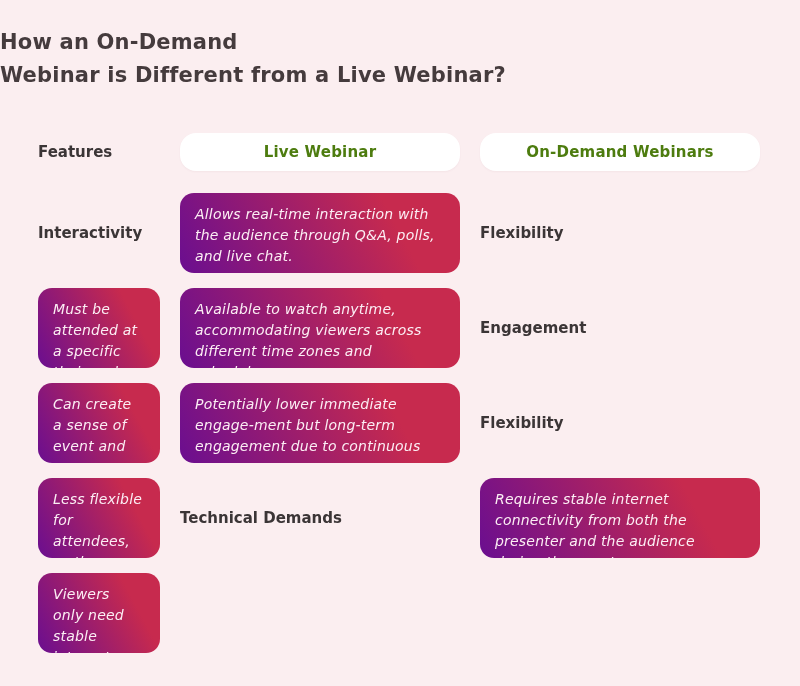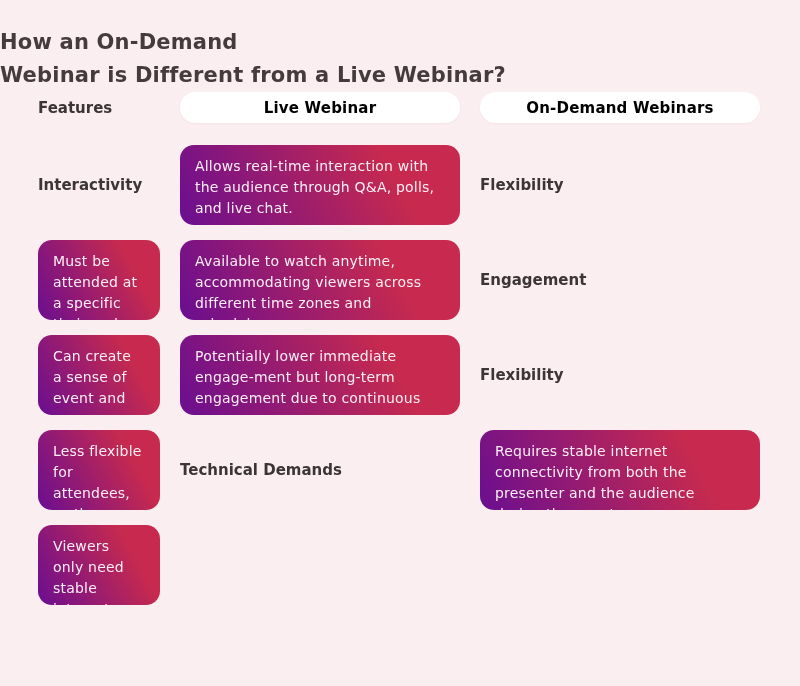--- a/index.html
+++ b/index.html
@@ -22,38 +22,38 @@
     letter-spacing: 0.2px;
   }
 
   .grid {
     display: grid;
     grid-template-columns: 122px 280px 280px;
     column-gap: 20px;
     margin-left: 38px;
     margin-right: 40px;
   }
-  .header-grid { align-items: center; }
+  .header-grid { margin-top: 41px; align-items: center; }
   .body-grid { margin-top: 22px; row-gap: 15px; grid-auto-rows: 80px; }
 
   .features-header {
     font-size: 15px;
     font-weight: 700;
     color: #3b3536;
   }
   .pill {
     background: #ffffff;
     border-radius: 16px;
-    height: 31px;
+    height: 38px;
     display: flex;
     align-items: center;
     justify-content: center;
     font-size: 15px;
     font-weight: 700;
-    color: #000000;
+    color: #4d7c0f;
     box-shadow: 0 1px 2px rgba(120, 60, 80, 0.05);
     letter-spacing: 0.2px;
   }
 
   .feature-label {
     display: flex;
     align-items: center;
     font-size: 15px;
     font-weight: 700;
     color: #3b3536;
@@ -61,20 +61,21 @@
   }
   .card {
     border-radius: 14px;
     padding: 11px 16px 10px 15px;
     background: linear-gradient(62deg, #6a0e90 0%, #c72a4e 75%);
     color: #fceef4;
     font-size: 14px;
     line-height: 21px;
     letter-spacing: 0.2px;
     overflow: hidden;
+    font-style: italic;
   }
 </style>
 </head>
 <body>
 
 <div class="canvas">
 
   <h1 class="title">
     <span>How an On-Demand</span><br>
     <span>Webinar is Different from a Live Webinar?</span>

